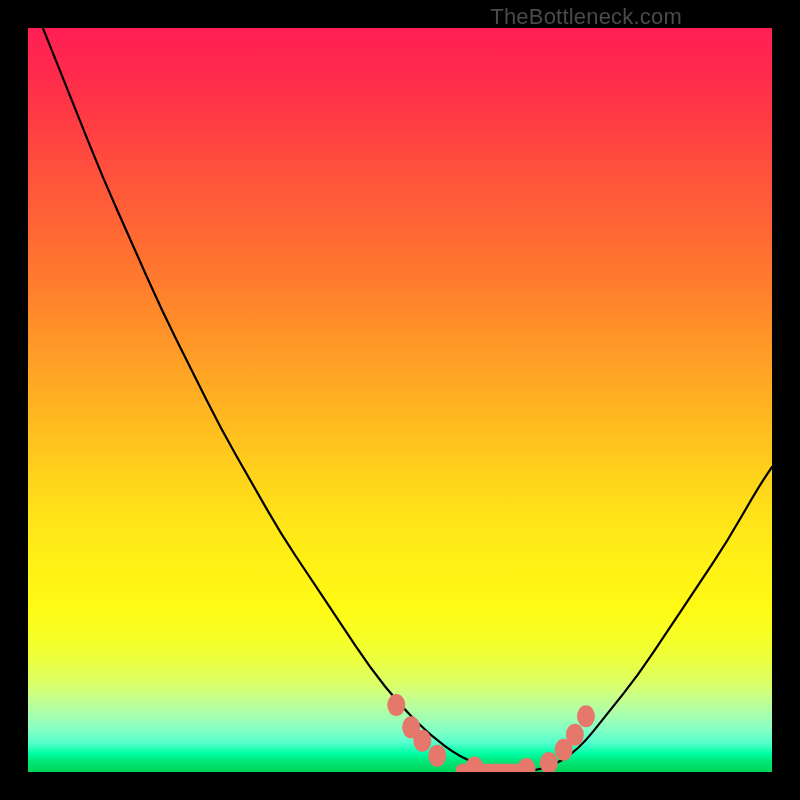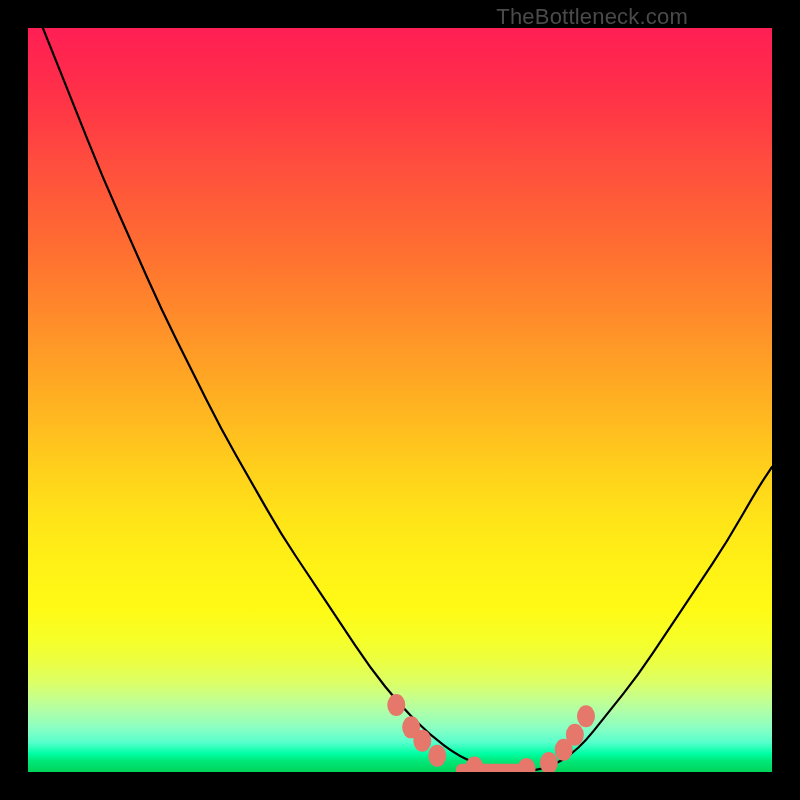--- a/index.html
+++ b/index.html
@@ -9,21 +9,20 @@
     height: 800px;
     overflow: hidden;
     background: #000;
     font-family: Arial, Helvetica, sans-serif;
   }
   .frame {
     position: relative;
     width: 690px;
     height: 800px;
     background: #000;
-    padding-left: 6px;
   }
   .plot-area {
     position: absolute;
     left: 28px;
     top: 28px;
     width: 744px;
     height: 744px;
     background: linear-gradient(
       to bottom,
       #ff1f54 0%,

